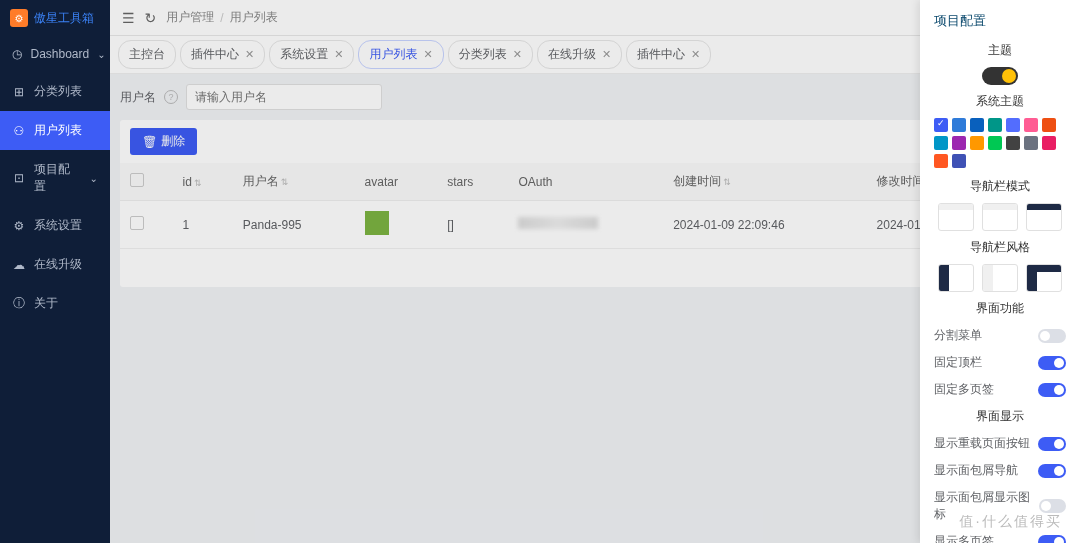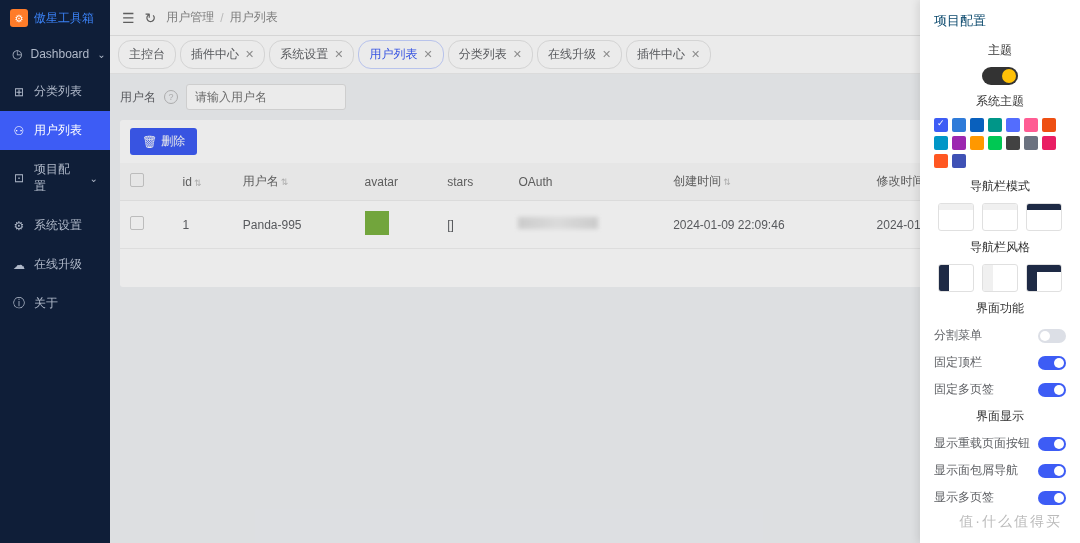--- a/index.html
+++ b/index.html
@@ -25,21 +25,21 @@
     .breadcrumb .sep { color: #ccc; }
     .tabs-bar { display: flex; background: #fff; padding: 4px 8px; gap: 4px; border-bottom: 1px solid #eee; }
     .tab { display: flex; align-items: center; padding: 5px 10px; font-size: 12px; border: 1px solid #e6e6e6; border-radius: 13px; cursor: pointer; gap: 6px; background: #fff; }
     .tab.active { color: #3d5cf5; border-color: #c8d4ff; }
     .tab-close { font-size: 11px; color: #999; }
     
     .content { padding: 10px; flex: 1; overflow: auto; }
     .search-row { display: flex; align-items: center; gap: 8px; margin-bottom: 10px; }
     .search-label { font-size: 12px; }
     .help-icon { width: 14px; height: 14px; border: 1px solid #bbb; border-radius: 50%; display: inline-flex; align-items: center; justify-content: center; font-size: 9px; color: #bbb; }
-    .search-input { border: 1px solid #e0e0e0; border-radius: 3px; padding: 5px 8px; font-size: 12px; width: 160px; }
+    .search-input { border: 1px solid #e0e0e0; border-radius: 3px; padding: 5px 8px; font-size: 12px; width: 196px; }
     
     .card { background: #fff; border-radius: 3px; }
     .card-head { padding: 8px 10px; }
     .btn-danger { background: #3d5cf5; color: #fff; border: none; padding: 5px 12px; border-radius: 3px; font-size: 12px; cursor: pointer; display: inline-flex; align-items: center; gap: 4px; }
     .table { width: 100%; border-collapse: collapse; font-size: 12px; }
     .table th { text-align: left; padding: 10px; color: #666; font-weight: 500; background: #fafafa; border-bottom: 1px solid #eee; }
     .table td { padding: 10px; border-bottom: 1px solid #f0f0f0; }
     .checkbox { width: 14px; height: 14px; border: 1px solid #ccc; border-radius: 2px; display: inline-block; }
     .sort-icon { font-size: 9px; color: #bbb; margin-left: 2px; }
     .avatar-img { width: 24px; height: 24px; background: #7cb342; display: inline-block; }
@@ -283,19 +283,23 @@
     <div class="sp-section-title">界面显示</div>
     <div class="sp-row">
       <span>显示重载页面按钮</span>
       <div class="switch on"></div>
     </div>
     <div class="sp-row">
       <span>显示面包屑导航</span>
       <div class="switch on"></div>
     </div>
     <div class="sp-row">
+      <span>显示面包屑显示图标</span>
+      <div class="switch off"></div>
+    </div>
+    <div class="sp-row">
       <span>显示多页签</span>
       <div class="switch on"></div>
     </div>
   </div>
 
   <div class="watermark">值·什么值得买</div>
 </div>
 
 </body></html>

